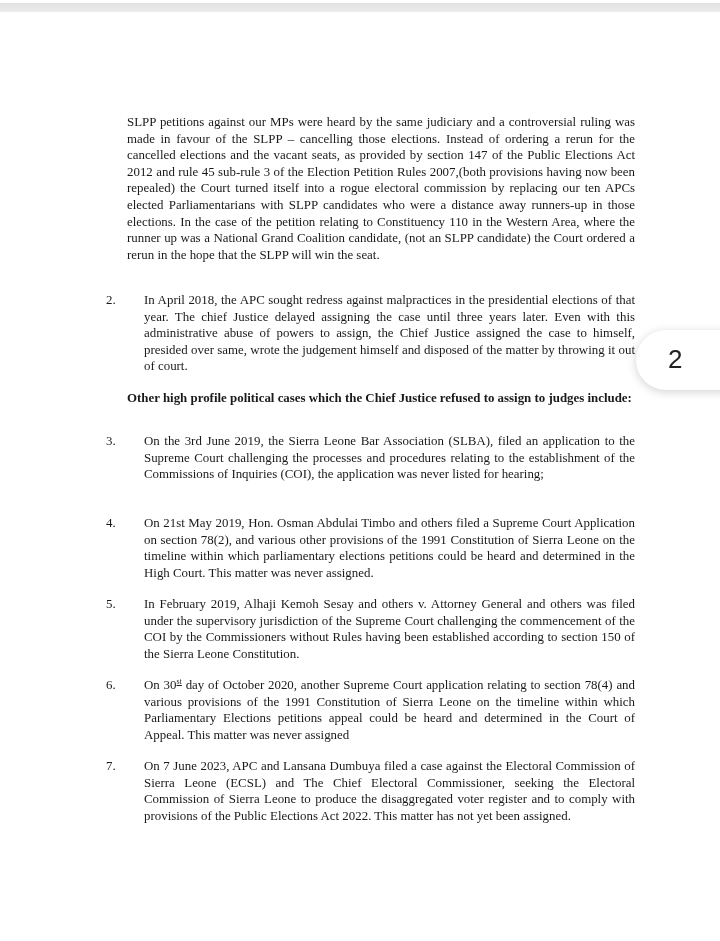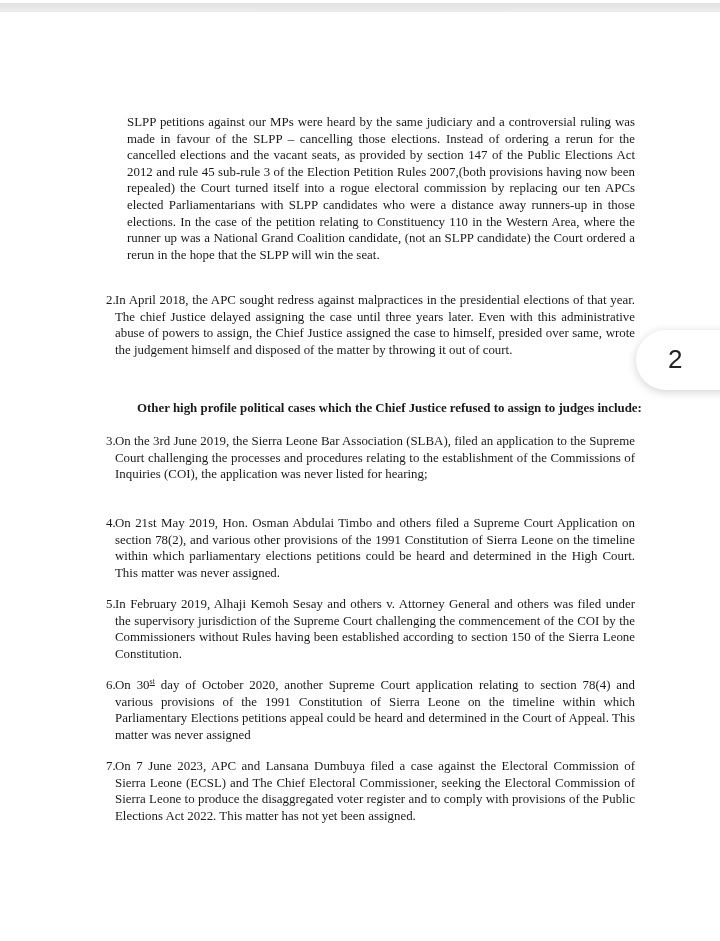--- a/index.html
+++ b/index.html
@@ -19,25 +19,25 @@
     font-size: 12.9px; line-height: 16.6px; text-align: justify;
     text-align-last: left; margin: 0;
   }
   .item {
     position: absolute; left: 106px; width: 529px;
   }
   .item .num {
     position: absolute; left: 0; top: 0; font-size: 12.9px; line-height: 16.6px;
   }
   .item .body {
-    margin-left: 9px; font-size: 12.9px; line-height: 16.6px; text-align: justify; text-align-last: left;
+    margin-left: 38px; font-size: 12.9px; line-height: 16.6px; text-align: justify; text-align-last: left;
   }
   .heading {
     position: absolute; left: 127px; width: 510px;
-    font-size: 12.9px; line-height: 16.6px; font-weight: bold; margin: 10px;
+    font-size: 12.9px; line-height: 16.6px; font-weight: bold; margin: 0;
   }
   sup { font-size: 8px; line-height: 0; vertical-align: 5px; text-decoration: underline; }
   .page-badge {
     position: absolute; left: 636px; top: 330px; width: 100px; height: 60px;
     background: #ffffff; border-radius: 30px 0 0 30px;
     box-shadow: 0 2px 10px rgba(0,0,0,0.18);
   }
   .page-badge span {
     position: absolute; left: 32px; top: 14px;
     font-family: "Liberation Sans", "DejaVu Sans", sans-serif; font-size: 26px; color: #222;

